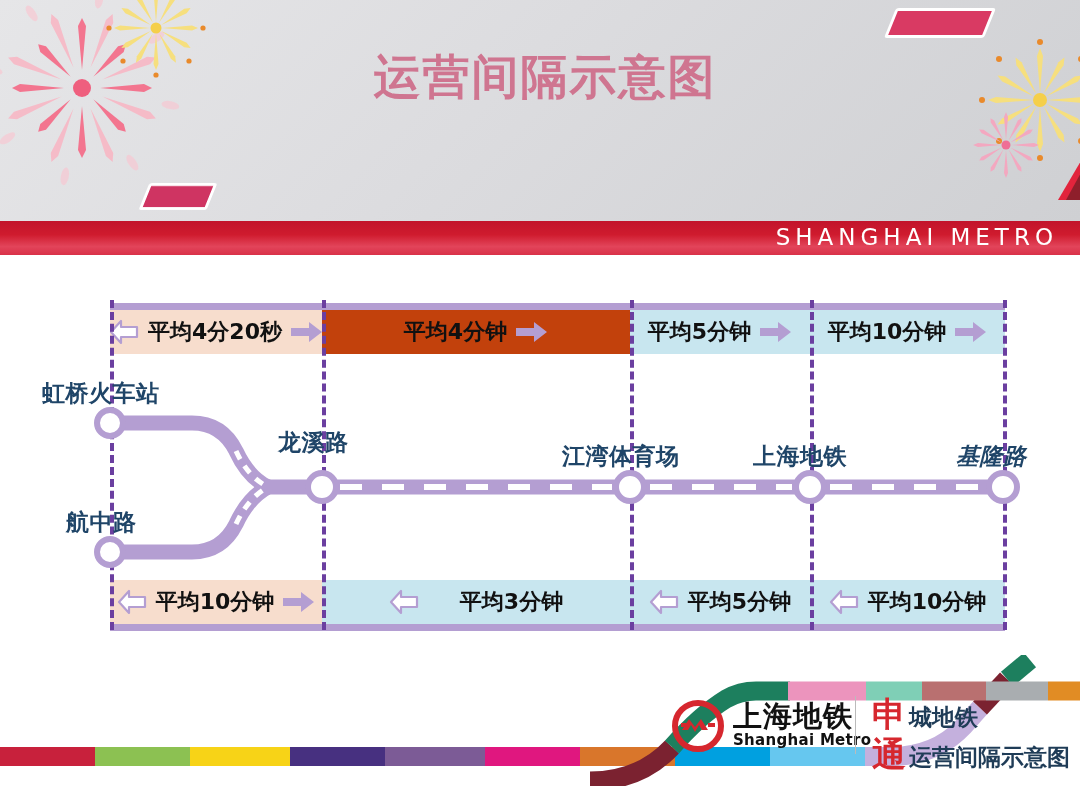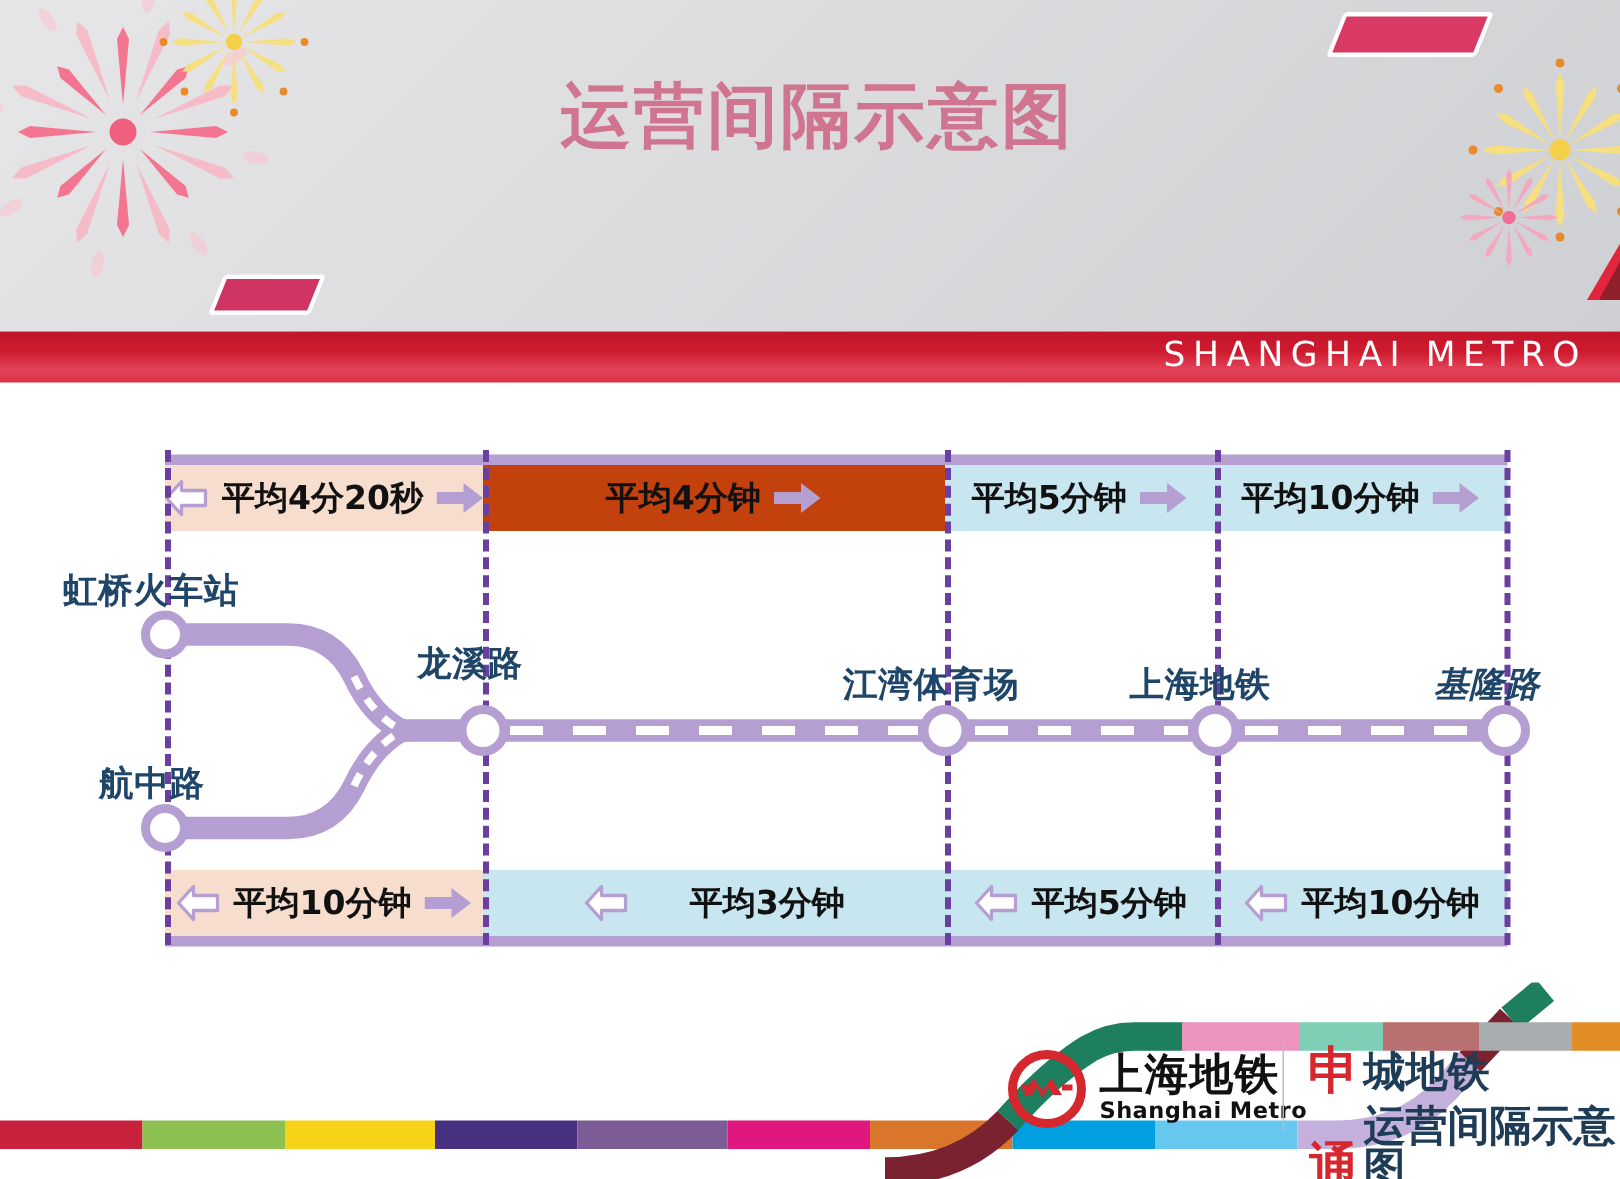--- a/index.html
+++ b/index.html
@@ -95,21 +95,21 @@
   .foot-svg{position:absolute;left:0;top:0;}
   .logo-wrap{position:absolute;left:672px;top:700px;display:flex;align-items:center;}
   .logo-mark{width:52px;height:52px;position:relative;}
   .logo-txt{margin-left:9px;}
   .logo-cn{font-size:29px;font-weight:bold;color:#111;line-height:1;letter-spacing:1px;}
   .logo-en{font-size:15px;font-weight:bold;color:#111;line-height:1.3;letter-spacing:0.3px;}
   .divider-v{position:absolute;left:855px;top:696px;width:1px;height:58px;background:#bbb;}
   .slogan{position:absolute;left:872px;top:697px;}
   .slg-row{display:flex;align-items:flex-end;line-height:1;}
   .slg-big{font-size:34px;font-weight:bold;color:#d6272e;}
-  .slg-small{font-size:28px;font-weight:bold;color:#1f3c57;margin-left:3px;padding-bottom:2px;}
+  .slg-small{font-size:23px;font-weight:bold;color:#1f3c57;margin-left:3px;padding-bottom:2px;}
   .slg-row2{margin-top:6px;}
   .watermark{
     position:absolute;left:760px;top:712px;font-size:30px;color:rgba(255,255,255,0.62);
     font-style:italic;letter-spacing:1px;white-space:nowrap;
     text-shadow:0 0 2px rgba(120,120,120,0.25);
   }
 </style>
 </head>
 <body>
 

